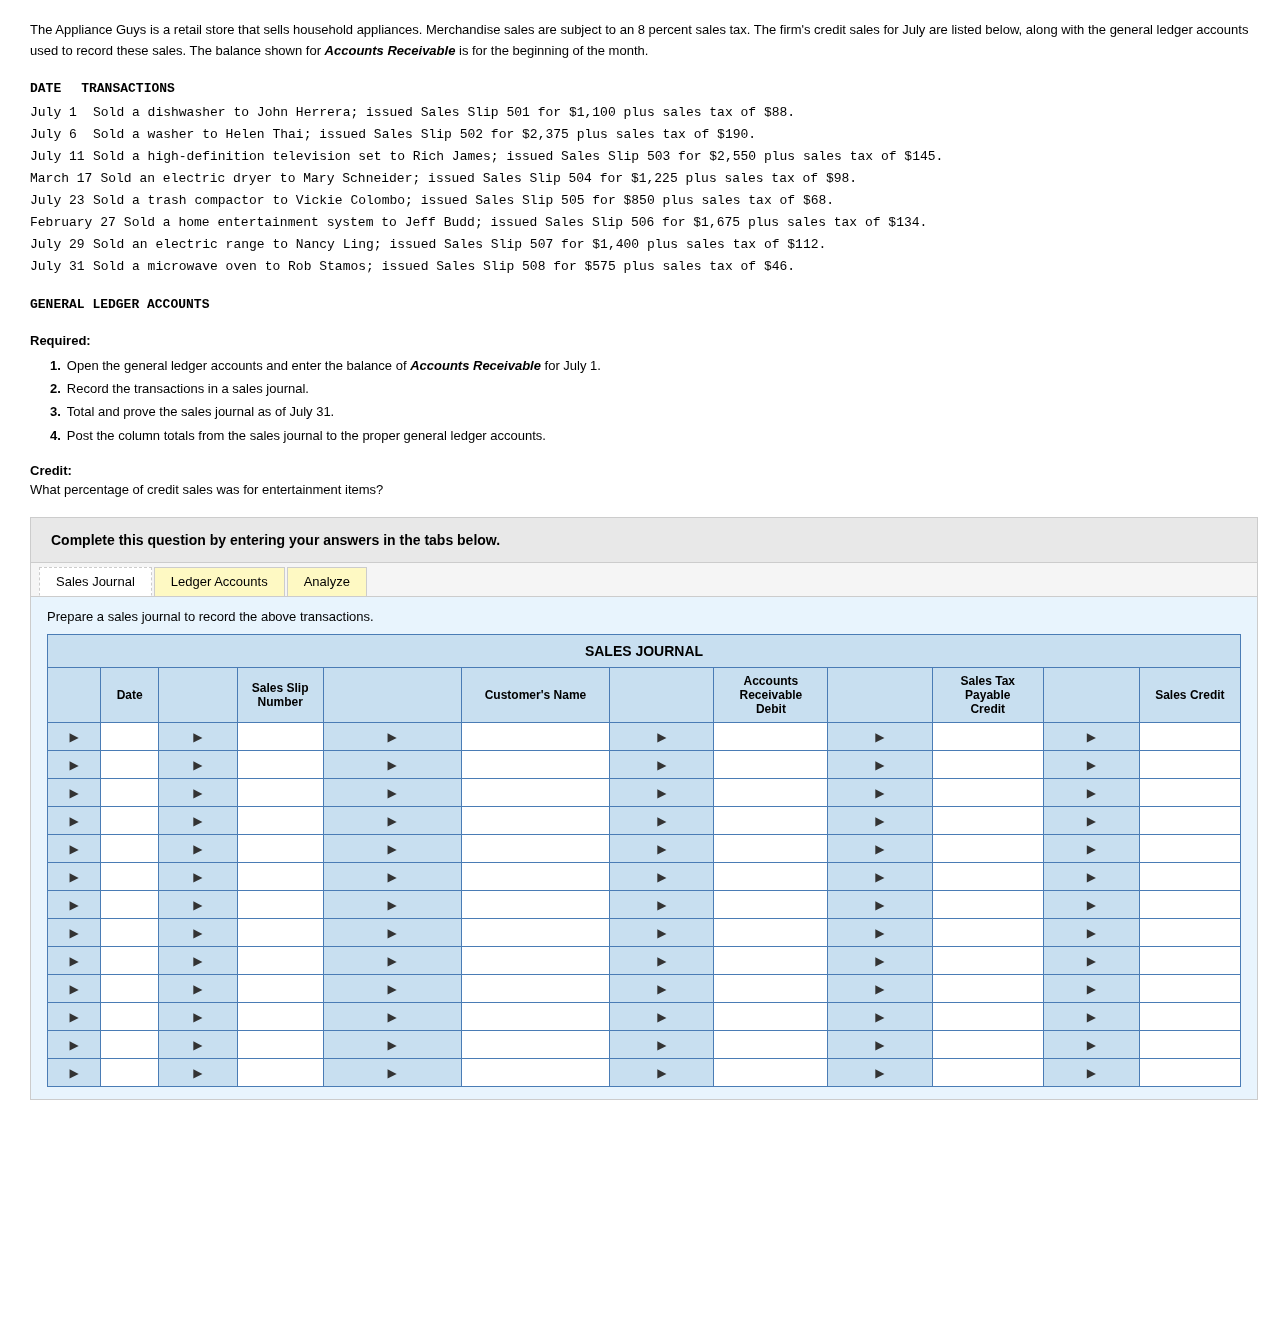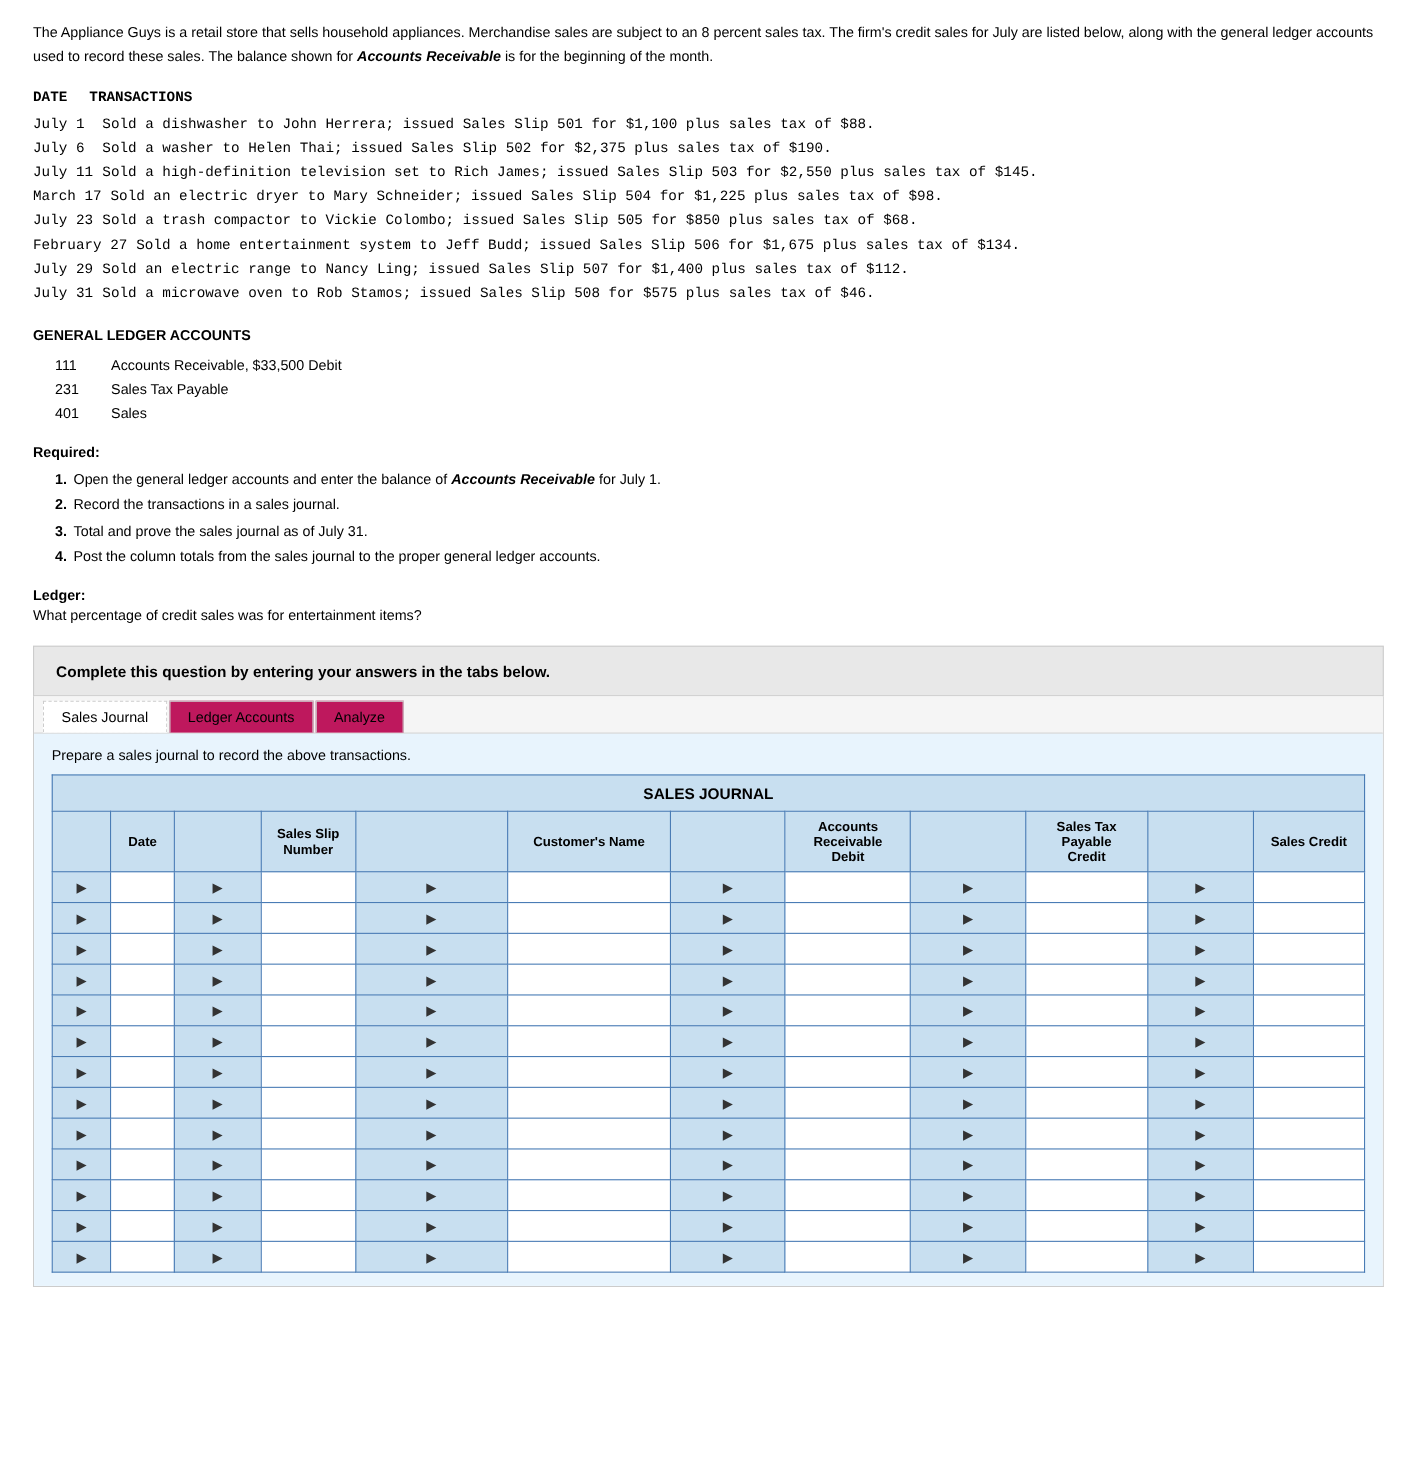--- a/index.html
+++ b/index.html
@@ -35,21 +35,21 @@
       display: flex;
       gap: 8px;
     }
 
     .trans-date {
       min-width: 55px;
     }
 
     .general-ledger-section {
       margin-bottom: 16px;
-      font-family: Liberation Sans, sans-serif;
+      font-family: Liberation Mono, monospace;
       font-size: 13px;
       line-height: 1.7;
     }
 
     .general-ledger-title {
       font-weight: bold;
       margin-bottom: 4px;
     }
 
     .ledger-accounts-list {
@@ -112,21 +112,21 @@
       display: flex;
       border-bottom: 1px solid #ccc;
       background: #f5f5f5;
       padding: 4px 8px 0 8px;
     }
 
     .tab {
       padding: 6px 16px;
       border: 1px solid #ccc;
       border-bottom: none;
-      background: #be185d;
+      background: #fef9c3;
       cursor: pointer;
       font-size: 13px;
       margin-right: 2px;
       min-width: 80px;
       text-align: center;
     }
 
     .tab.active {
       background: #fff;
       border-bottom: 1px solid #fff;
@@ -241,34 +241,20 @@
     <span>Sold an electric range to Nancy Ling; issued Sales Slip 507 for $1,400 plus sales tax of $112.</span>
   </div>
   <div class="transaction-row">
     <span class="trans-date">July 31</span>
     <span>Sold a microwave oven to Rob Stamos; issued Sales Slip 508 for $575 plus sales tax of $46.</span>
   </div>
 </div>
 
 <div class="general-ledger-section">
   <div class="general-ledger-title">GENERAL LEDGER ACCOUNTS</div>
-  <div class="ledger-accounts-list">
-    <div class="ledger-account-row">
-      <span class="acct-num">111</span>
-      <span>Accounts Receivable, $33,500 Debit</span>
-    </div>
-    <div class="ledger-account-row">
-      <span class="acct-num">231</span>
-      <span>Sales Tax Payable</span>
-    </div>
-    <div class="ledger-account-row">
-      <span class="acct-num">401</span>
-      <span>Sales</span>
-    </div>
-  </div>
 </div>
 
 <div class="required-section">
   <div class="required-title">Required:</div>
   <div class="required-list">
     <div class="required-item">
       <span><strong>1.</strong></span>
       <span>Open the general ledger accounts and enter the balance of <span class="bold-italic">Accounts Receivable</span> for July 1.</span>
     </div>
     <div class="required-item">
@@ -280,21 +266,21 @@
       <span>Total and prove the sales journal as of July 31.</span>
     </div>
     <div class="required-item">
       <span><strong>4.</strong></span>
       <span>Post the column totals from the sales journal to the proper general ledger accounts.</span>
     </div>
   </div>
 </div>
 
 <div class="analyze-section">
-  <div class="analyze-title">Ledger:</div>
+  <div class="analyze-title">Credit:</div>
   <div>What percentage of credit sales was for entertainment items?</div>
 </div>
 
 <div class="instruction-box">Complete this question by entering your answers in the tabs below.</div>
 
 <div class="tabs-container">
   <div class="tabs-row">
     <div class="tab dashed-border active">
       <span>Sales Journal</span>
     </div>

